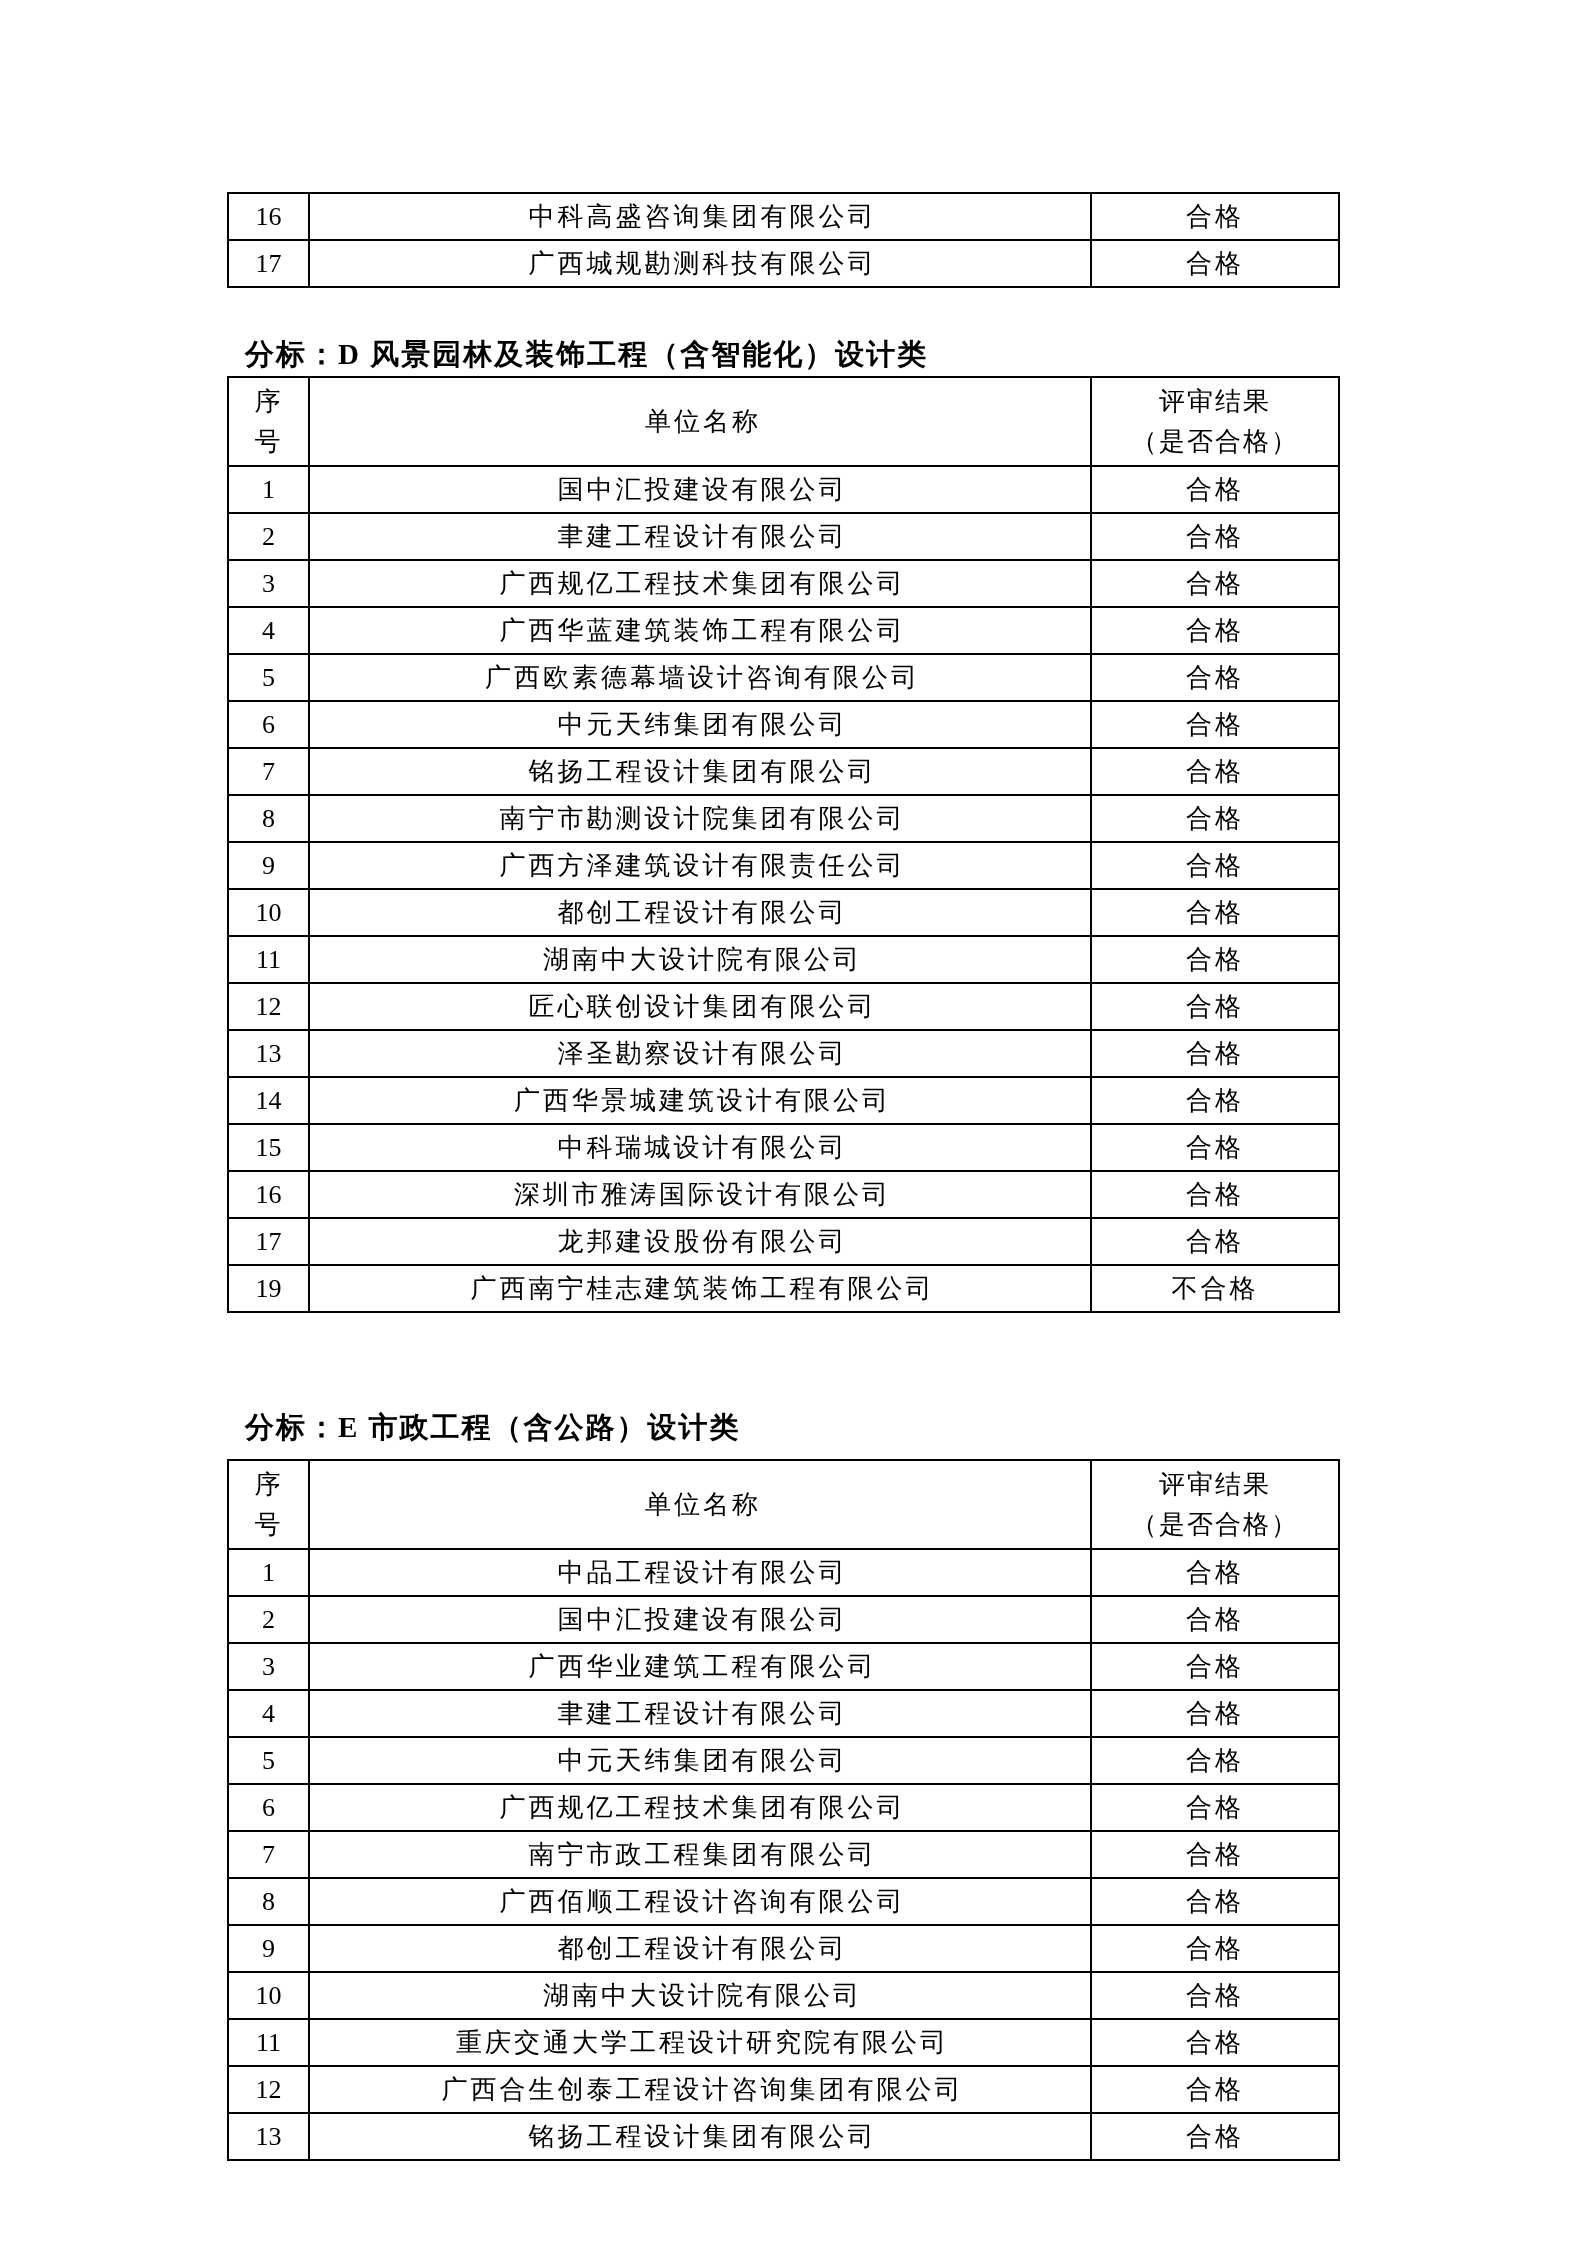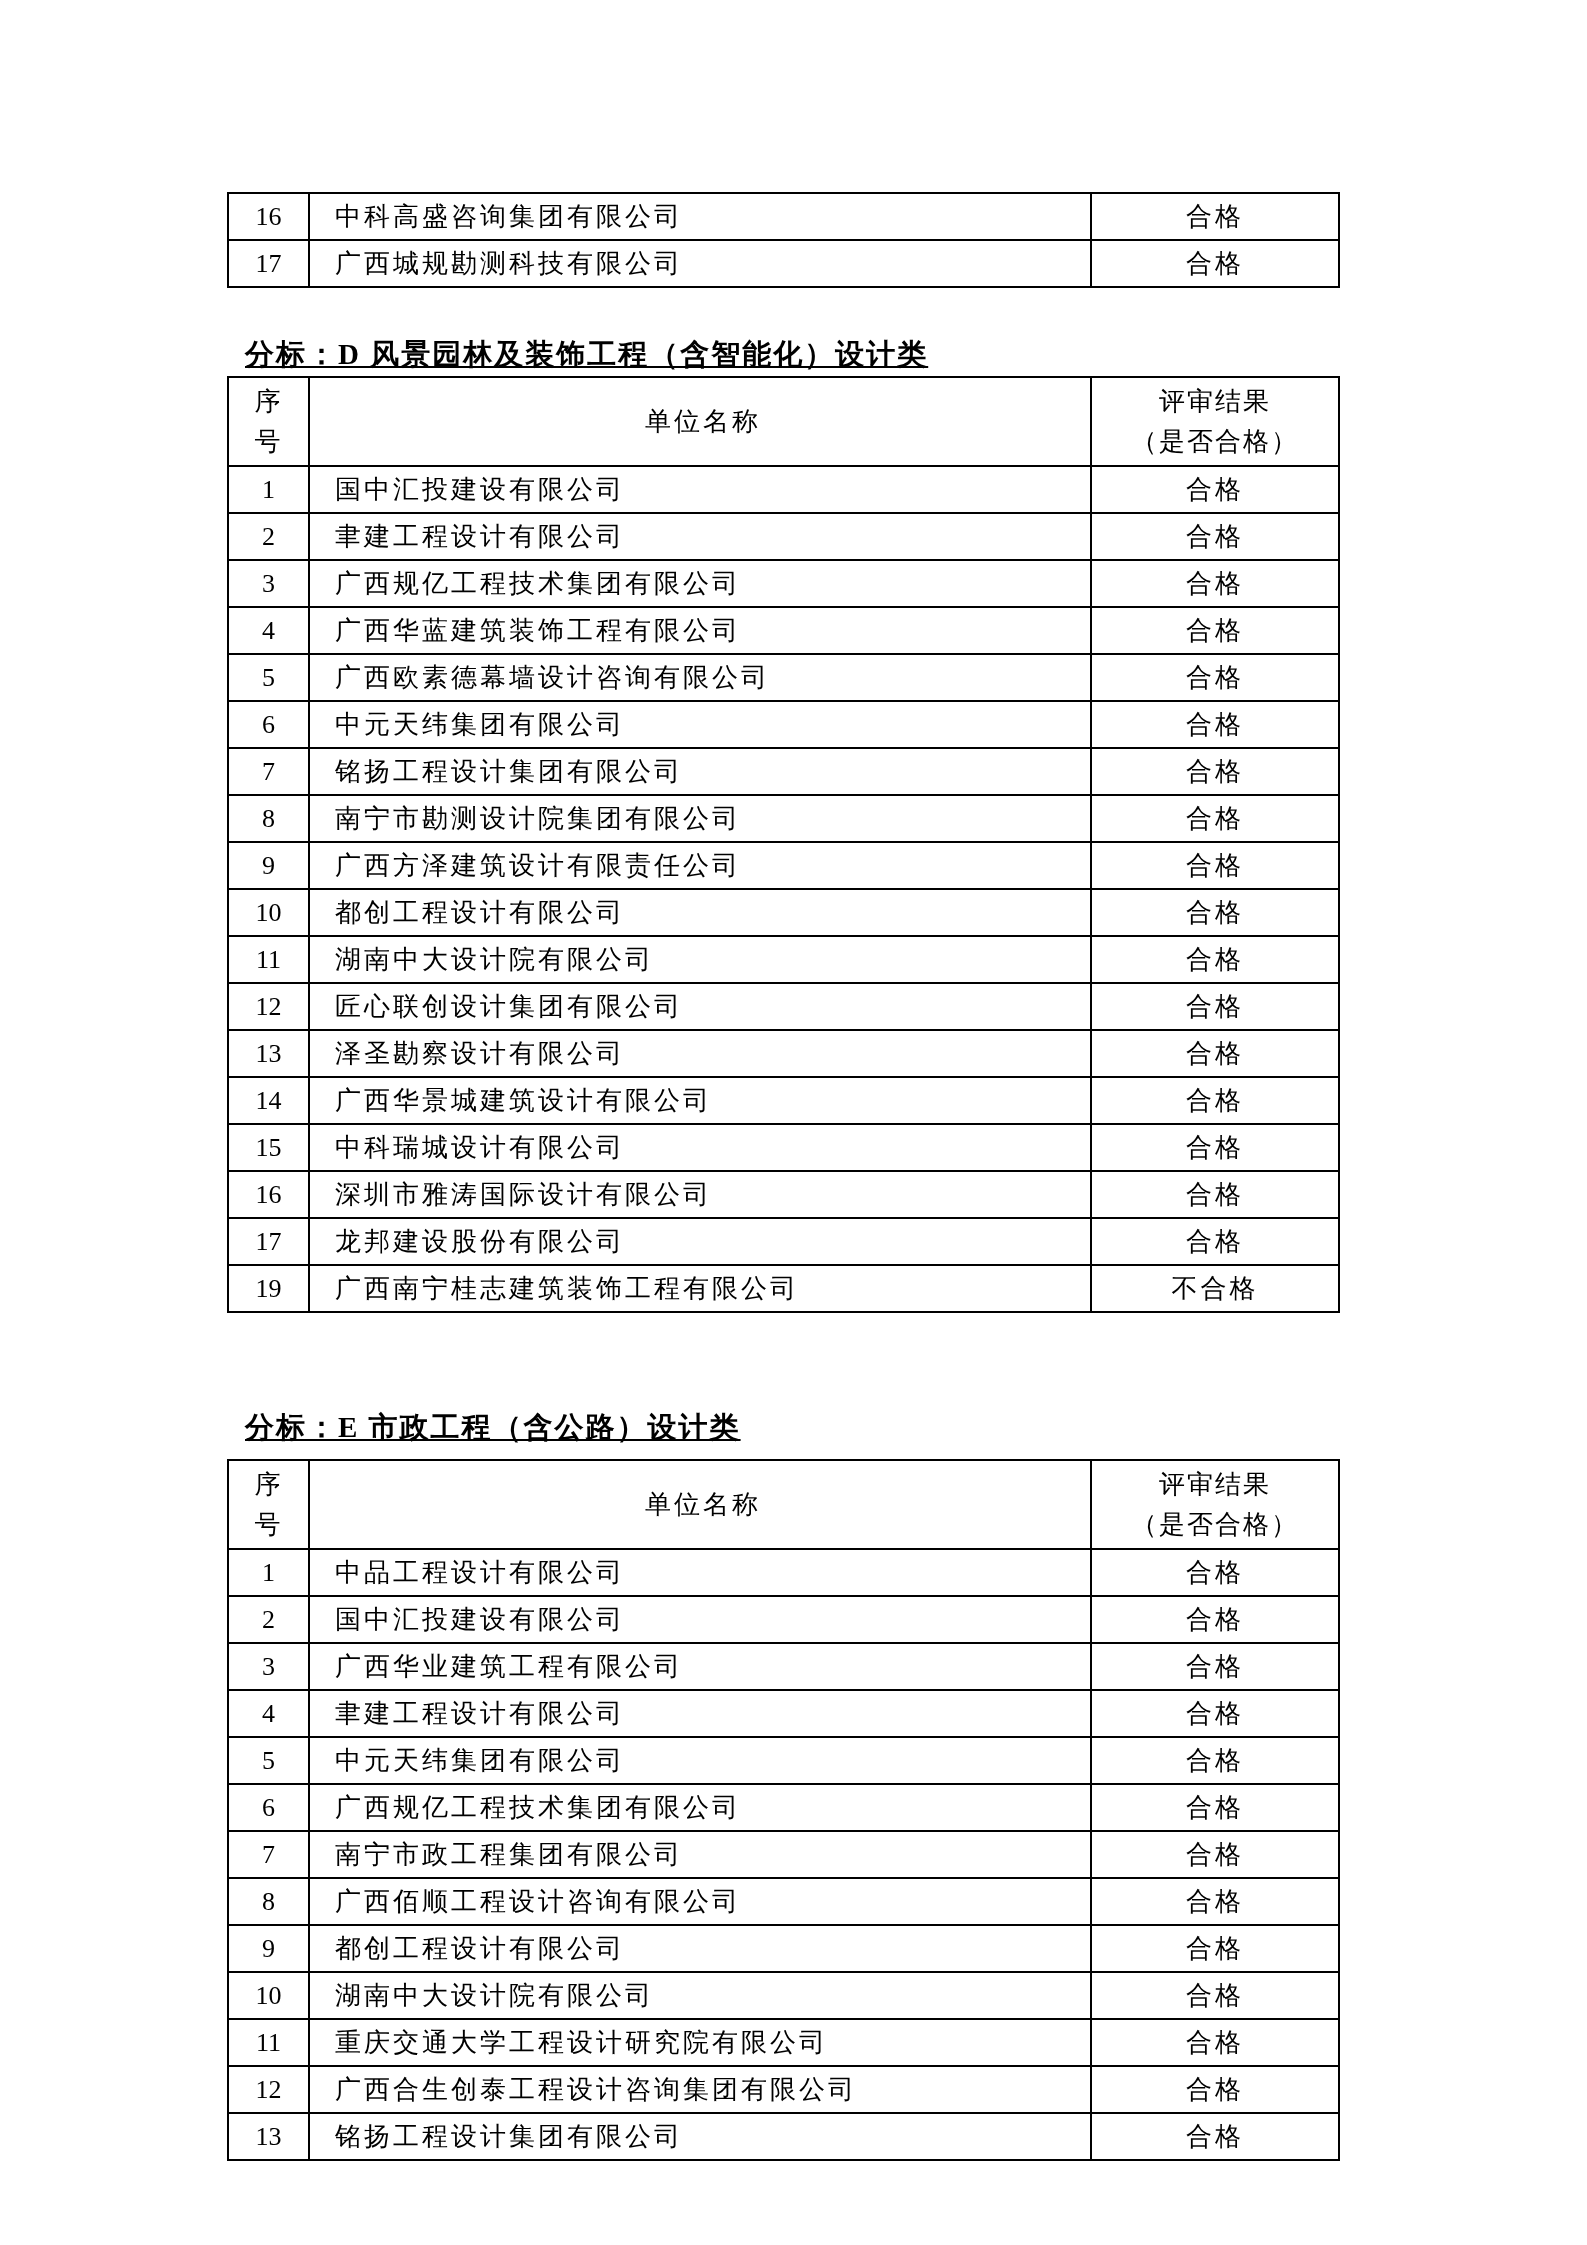--- a/index.html
+++ b/index.html
@@ -22,21 +22,20 @@
     top: 0;
     width: 1054px;
   }
   .section-title {
     font-size: 29px;
     font-weight: bold;
     letter-spacing: 2px;
     line-height: 32px;
     margin: 50px 0 6px 18px;
     white-space: nowrap;
-    text-decoration: underline;
   }
   .section-title.e-title {
     margin-top: 98px;
     margin-bottom: 16px;
   }
   table.tbl {
     border-collapse: collapse;
     table-layout: fixed;
     width: 1113px;
   }
@@ -49,21 +48,21 @@
     vertical-align: middle;
     overflow: hidden;
   }
   col.c1 { width: 81px; }
   col.c2 { width: 782px; }
   col.c3 { width: 248px; }
   tr.data-row td { height: 43px; }
   tr.header-row td { height: 85px; text-align: center; }
   .hdr-line { line-height: 40px; letter-spacing: 2px; }
   td.no-cell { text-align: center; font-size: 25px; }
-  td.name-cell { padding-left: 25px; letter-spacing: 3px; }
+  td.name-cell { padding-left: 6px; letter-spacing: 3px; text-align: center; }
   td.name-hdr { text-align: center; padding-left: 7px; }
   td.result-cell { text-align: center; letter-spacing: 3px; }
 </style>
 </head>
 <body>
 
 <div class="page">
   <div class="doc">
 
     <table class="tbl cont-tbl">

